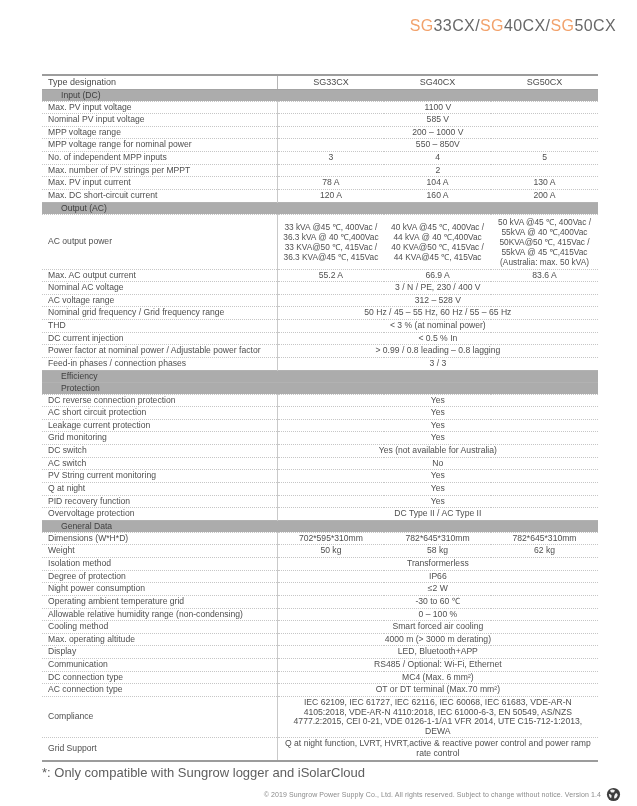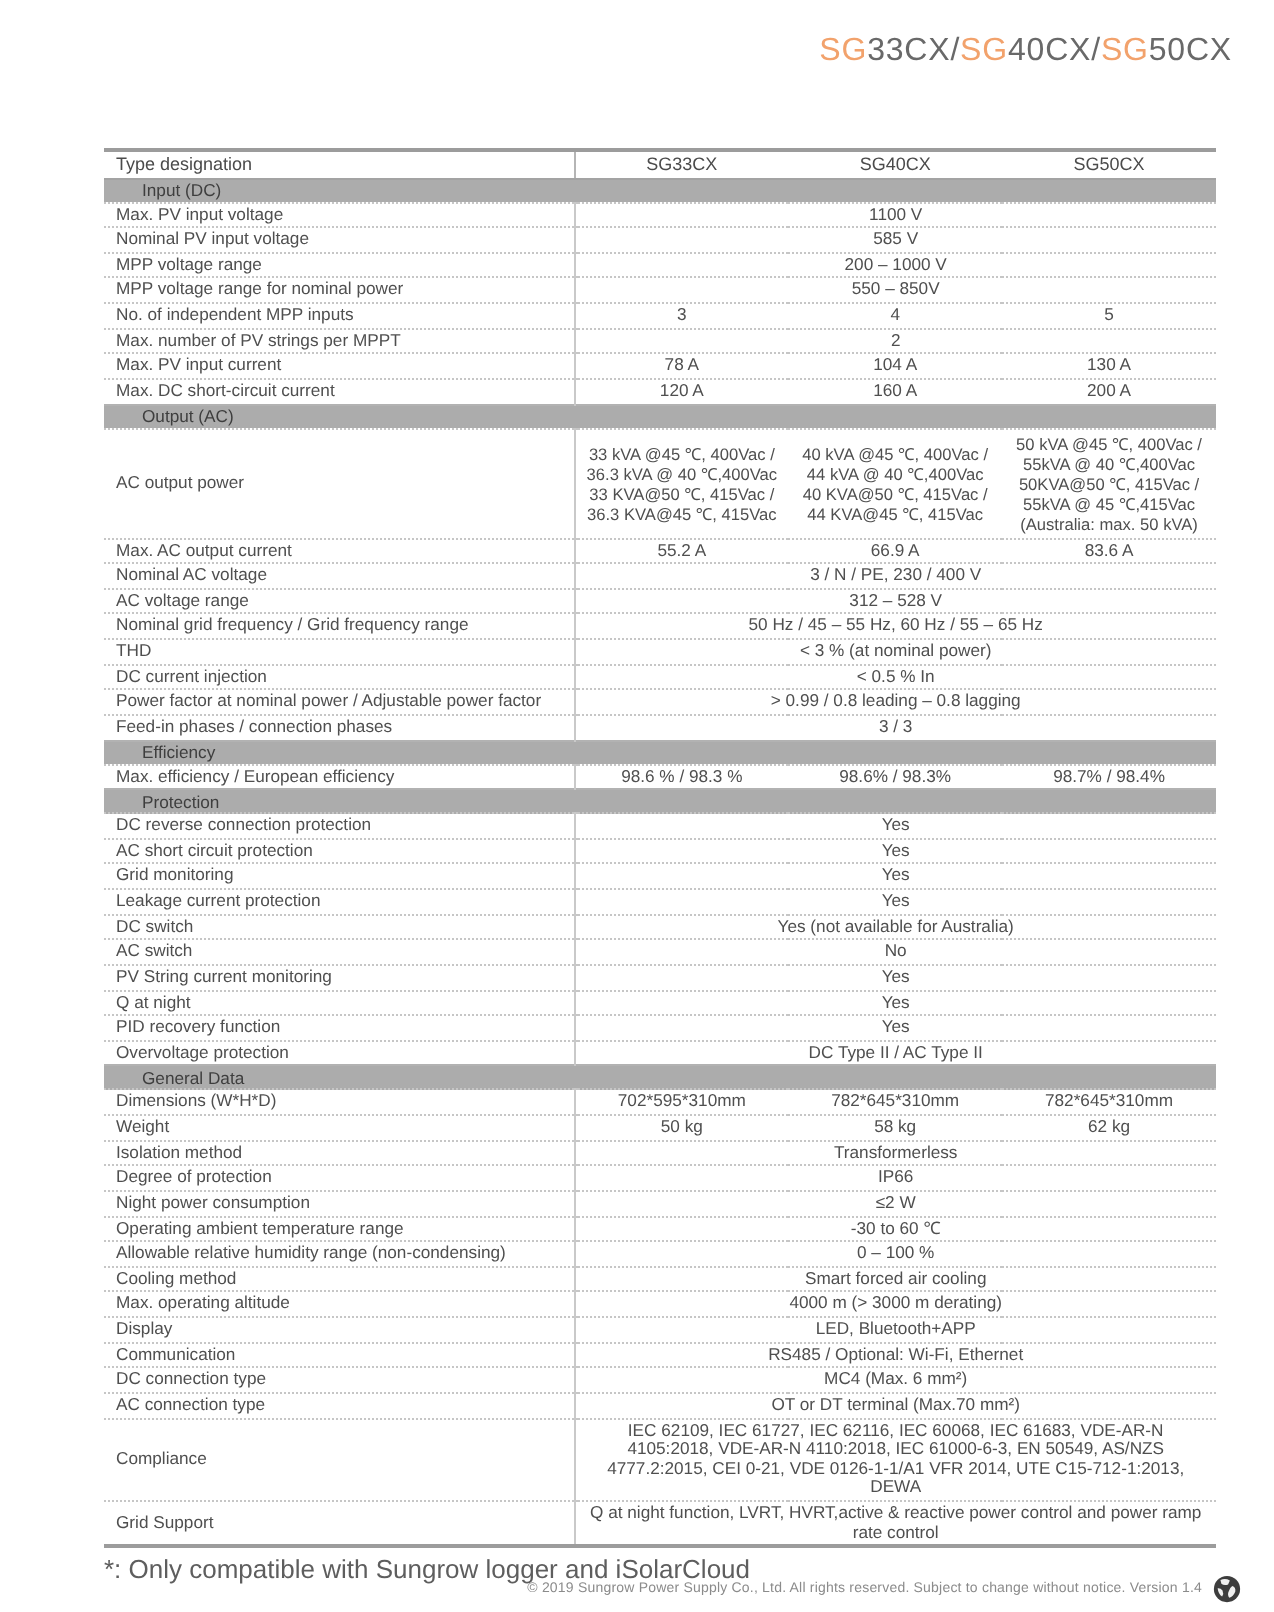--- a/index.html
+++ b/index.html
@@ -17,21 +17,21 @@
     right:21px;
     font-size:16px;
     letter-spacing:.4px;
     color:#696969;
     white-space:nowrap;
   }
   .page-title .accent { color:var(--accent,#F2A26C); }
 
   .content {
     position:absolute;
-    left:52px;
+    left:42px;
     top:74px;
     width:556px;
   }
   table.spec {
     width:100%;
     border-collapse:collapse;
     table-layout:fixed;
     border-top:2px solid #9c9c9c;
     border-bottom:2px solid #9c9c9c;
   }
@@ -224,43 +224,37 @@
           <td class="label">Power factor at nominal power / Adjustable power factor</td>
           <td class="val first" colspan="3">&gt; 0.99 / 0.8 leading – 0.8 lagging</td>
         </tr>
         <tr class="data">
           <td class="label">Feed-in phases / connection phases</td>
           <td class="val first" colspan="3">3 / 3</td>
         </tr>
         <tr>
           <td class="section" colspan="4">Efficiency</td>
         </tr>
-        <tr class="data">
-          <td class="label">Max. efficiency / European efficiency</td>
-          <td class="val first">98.6 % / 98.3 %</td>
-          <td class="val">98.6% / 98.3%</td>
-          <td class="val">98.7% / 98.4%</td>
-        </tr>
         <tr>
           <td class="section" colspan="4">Protection</td>
         </tr>
         <tr class="data">
           <td class="label">DC reverse connection protection</td>
           <td class="val first" colspan="3">Yes</td>
         </tr>
         <tr class="data">
           <td class="label">AC short circuit protection</td>
           <td class="val first" colspan="3">Yes</td>
         </tr>
         <tr class="data">
+          <td class="label">Leakage current protection</td>
+          <td class="val first" colspan="3">Yes</td>
+        </tr>
+        <tr class="data">
           <td class="label">Grid monitoring</td>
-          <td class="val first" colspan="3">Yes</td>
-        </tr>
-        <tr class="data">
-          <td class="label">Leakage current protection</td>
           <td class="val first" colspan="3">Yes</td>
         </tr>
         <tr class="data">
           <td class="label">DC switch</td>
           <td class="val first" colspan="3">Yes (not available for Australia)</td>
         </tr>
         <tr class="data">
           <td class="label">AC switch</td>
           <td class="val first" colspan="3">No</td>
         </tr>
@@ -301,21 +295,21 @@
         </tr>
         <tr class="data">
           <td class="label">Degree of protection</td>
           <td class="val first" colspan="3">IP66</td>
         </tr>
         <tr class="data">
           <td class="label">Night power consumption</td>
           <td class="val first" colspan="3">≤2 W</td>
         </tr>
         <tr class="data">
-          <td class="label">Operating ambient temperature range</td>
+          <td class="label">Operating ambient temperature grid</td>
           <td class="val first" colspan="3">-30 to 60 ℃</td>
         </tr>
         <tr class="data">
           <td class="label">Allowable relative humidity range (non-condensing)</td>
           <td class="val first" colspan="3">0 – 100 %</td>
         </tr>
         <tr class="data">
           <td class="label">Cooling method</td>
           <td class="val first" colspan="3">Smart forced air cooling</td>
         </tr>

